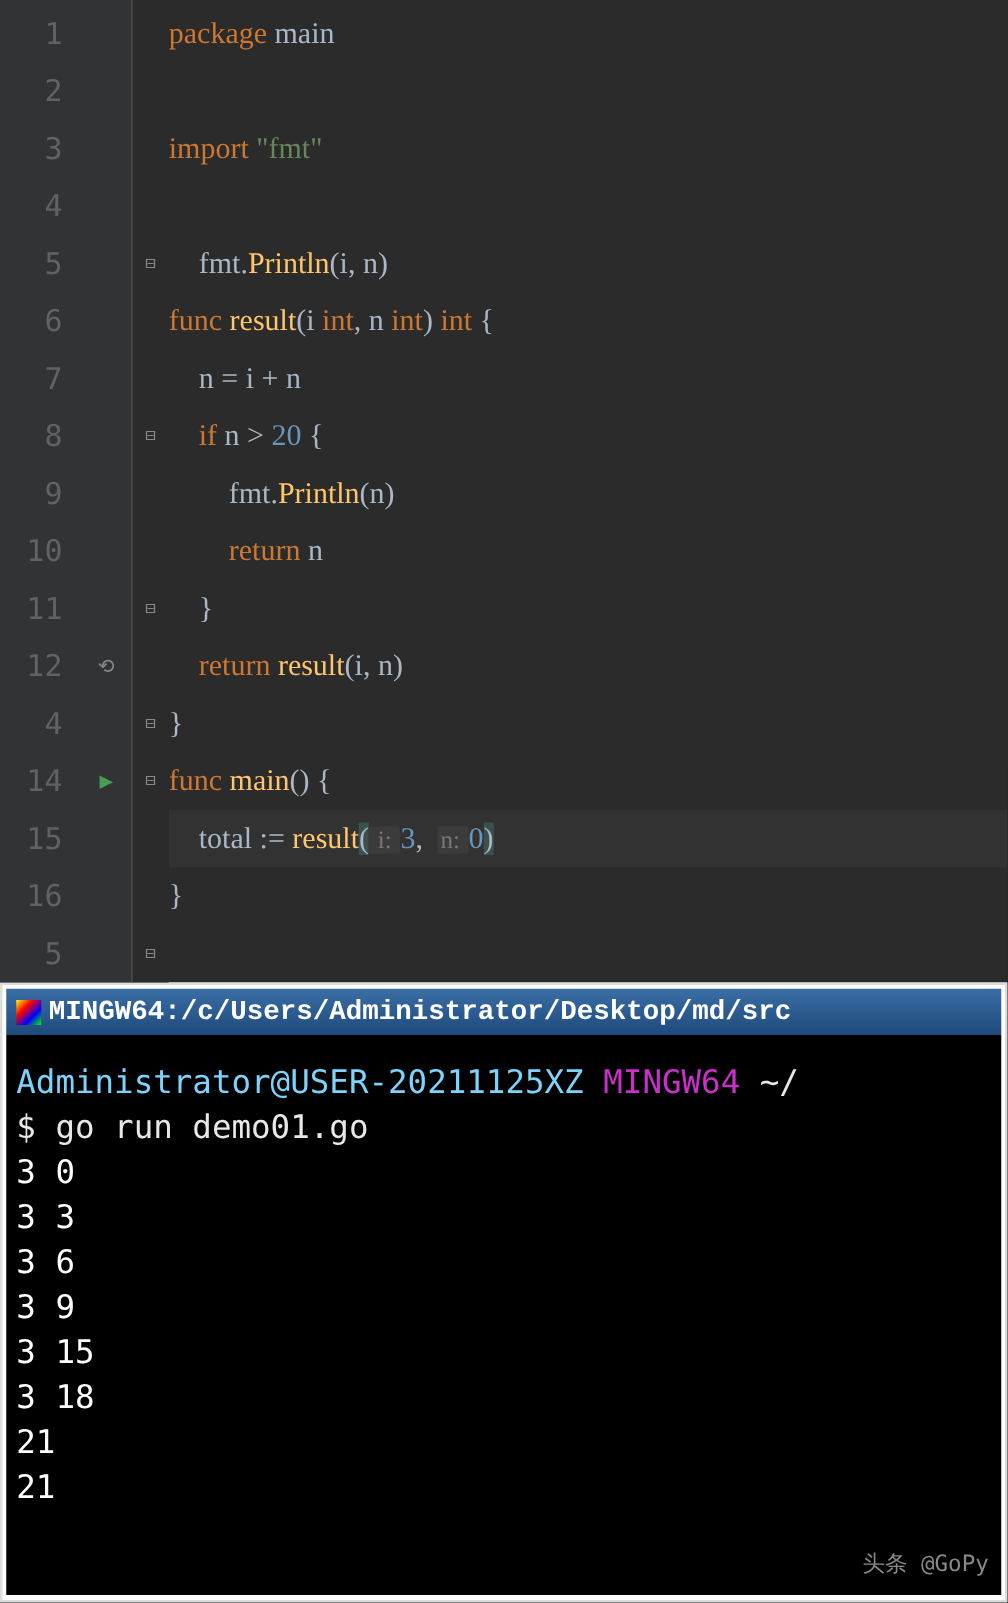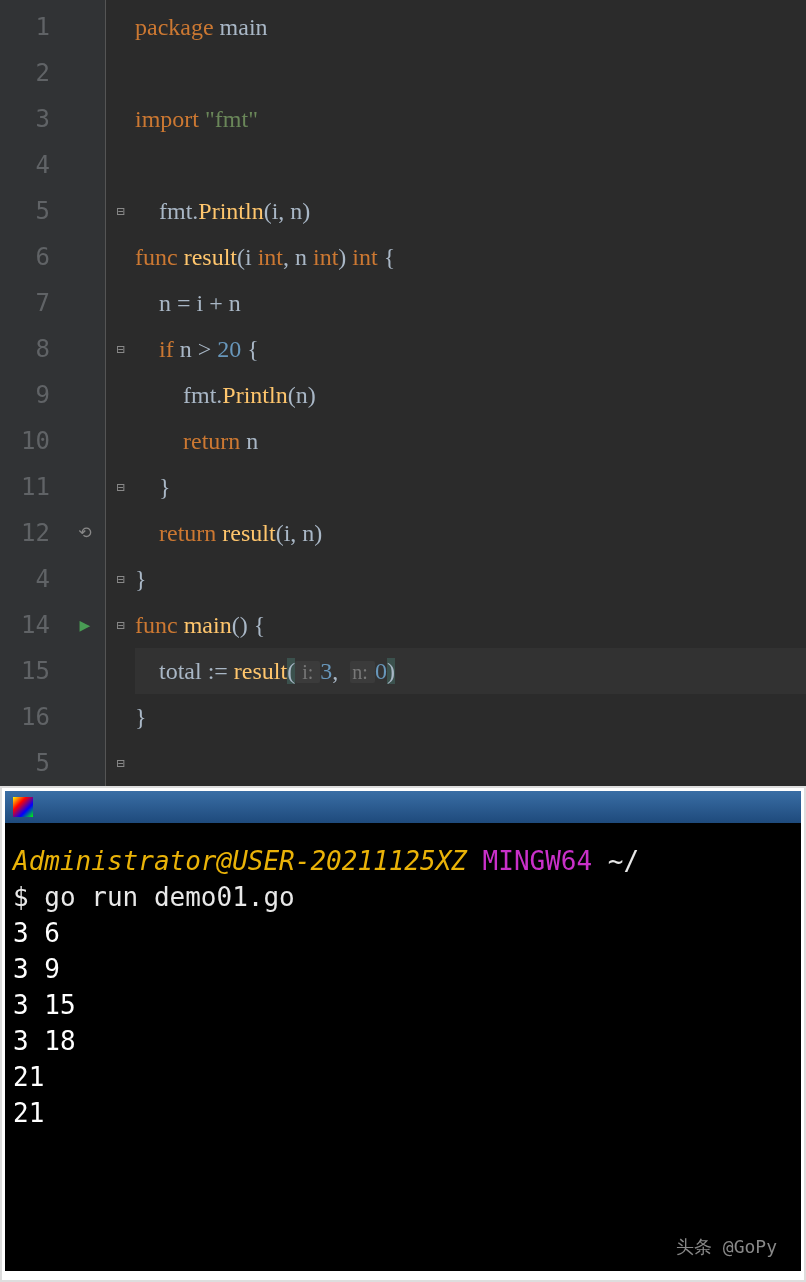--- a/index.html
+++ b/index.html
@@ -83,26 +83,26 @@
       background: #000;
       color: #fff;
       font-family: 'Consolas', monospace;
       font-size: 26px;
       line-height: 36px;
       padding: 20px 8px 4px 8px;
       height: calc(100% - 38px);
       overflow: hidden;
       position: relative;
     }
-    .term-green { color: #eab308; font-style: italic; }
+    .term-green { color: #7dd3fc; }
     .term-magenta { color: #c930c9; }
     .term-white { color: #e8e8e8; }
     .watermark {
       position: absolute;
-      right: 24px;
+      right: 10px;
       bottom: 6px;
       color: #888;
       font-size: 18px;
     }
   </style>
 </head>
 <body>
 
 <div class="editor">
   <div class="gutter">
@@ -182,24 +182,27 @@
     <div class="code-line"><span>}</span></div>
     <div class="code-line"><span class="kw">func</span> <span class="fn">main</span><span>() {</span></div>
     <div class="code-line current-line">    <span>total := </span><span class="fn">result</span><span class="paren-hl">(</span><span class="hint"> i: </span><span class="num">3</span><span>,  </span><span class="hint">n: </span><span class="num">0</span><span class="paren-hl">)</span></div>
     <div class="code-line"><span>}</span></div>
   </div>
 </div>
 
 <div class="terminal-container">
   <div class="terminal-title">
     <span class="term-icon"></span>
+    <span>MINGW64:/c/Users/Administrator/Desktop/md/src</span>
   </div>
   <div class="terminal">
     <div><span class="term-green">Administrator@USER</span><span class="term-green">-20211125XZ</span><span class="term-magenta"> MINGW64 </span><span class="term-white">~/</span></div>
     <div><span class="term-white">$ </span><span class="term-white">go run demo01.go</span></div>
+    <div>3 0</div>
+    <div>3 3</div>
     <div>3 6</div>
     <div>3 9</div>
     <div>3 15</div>
     <div>3 18</div>
     <div>21</div>
     <div>21</div>
     <div class="watermark">头条 @GoPy</div>
   </div>
 </div>
 

